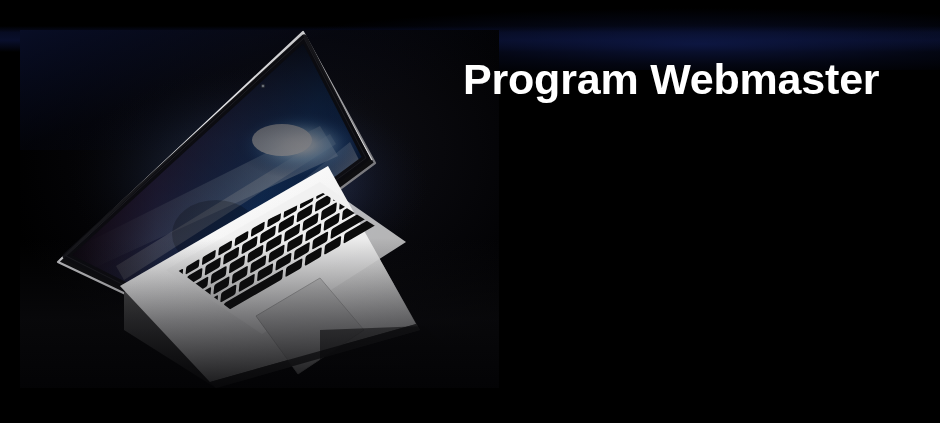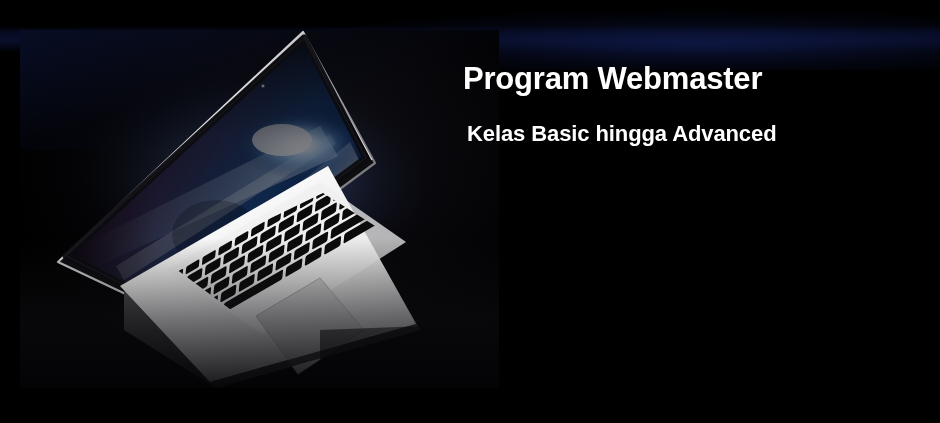--- a/index.html
+++ b/index.html
@@ -119,21 +119,21 @@
     left: 0; top: 0;
     width: 479px; height: 358px;
   }
 
   
   .title {
     position: absolute;
     left: 463px;
     top: 54px;
     width: 470px;
-    font-size: 31px;
+    font-size: 43px;
     font-weight: 700;
     line-height: 50px;
     color: #ffffff;
     letter-spacing: -0.2px;
     white-space: nowrap;
   }
   .subtitle {
     position: absolute;
     left: 467px;
     top: 120px;
@@ -365,15 +365,14 @@
 
       <path d="M 190,352 L 396,294 L 400,300 L 196,358 Z" fill="#2d2d2d" opacity="0.9"></path>
       <path d="M 300,300 L 404,296 L 430,320 L 300,330 Z" fill="#000000" opacity="0.55"></path>
     </svg>
 
     <div class="photo-floor"></div>
   </div>
 
   <div class="title">Program Webmaster</div>
 
-  <div class="subtitle">Kelas Basic hingga Advanced</div>
 
 </div>
 
 </body></html>

